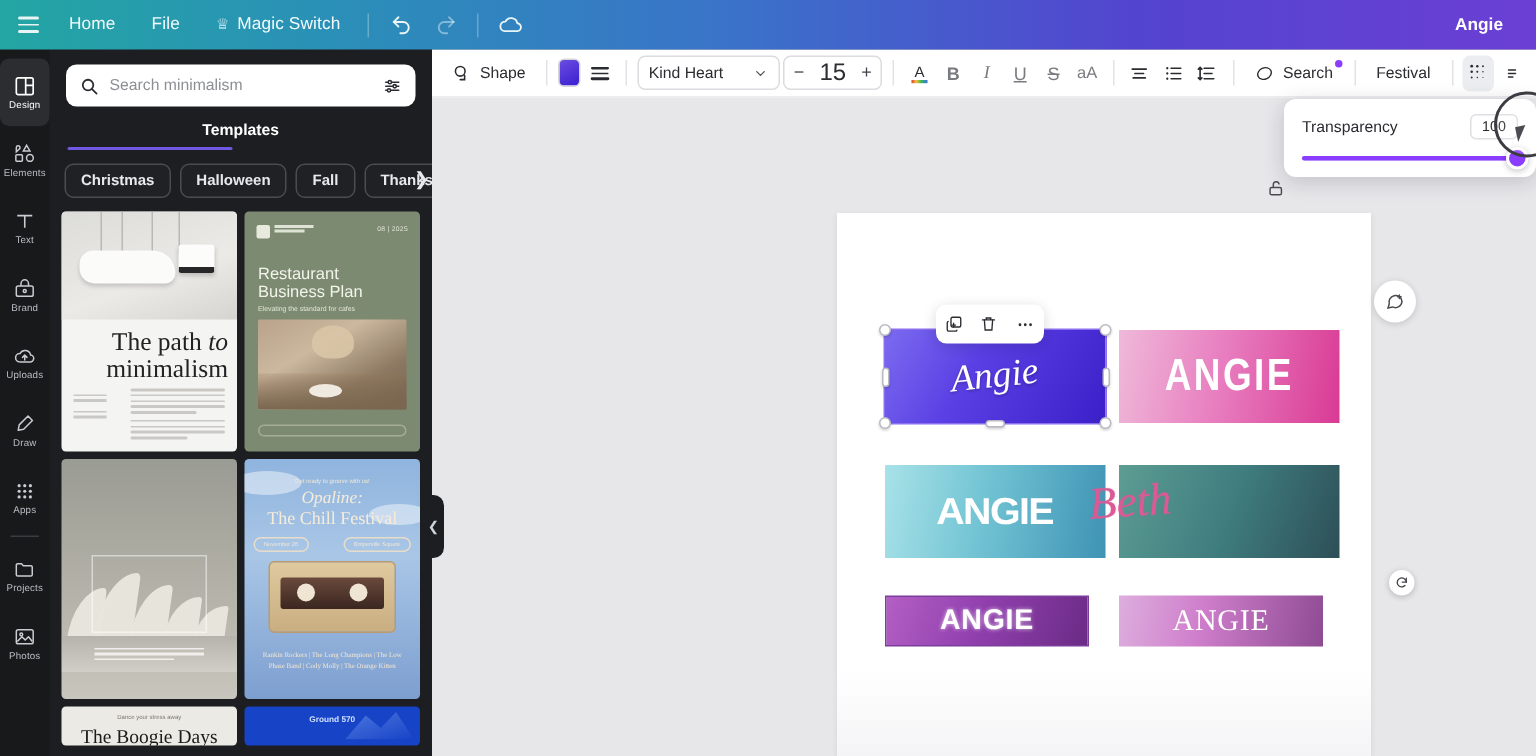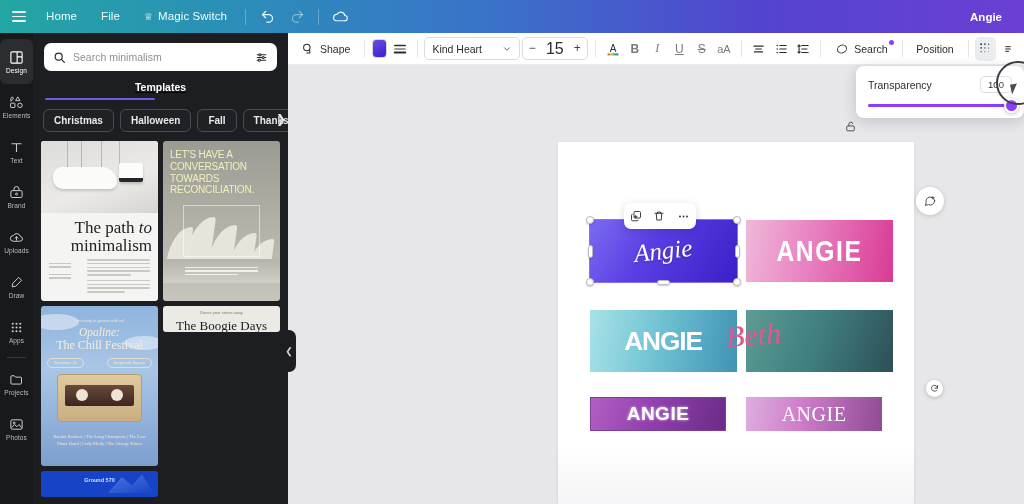--- a/index.html
+++ b/index.html
@@ -48,21 +48,21 @@
   .panel {
     position: absolute; left: 33px; top: 33px; width: 255px; height: 471px;
     background: #1d1e21; z-index: 35; overflow: hidden;
   }
   .search-wrap { padding: 10px 11px 0 11px; }
   .search {
     height: 28px; background: #ffffff; border-radius: 7px; display: flex; align-items: center;
     padding: 0 9px; gap: 7px;
   }
   .search .ph { font-size: 10.5px; color: #8d8f94; flex: 1; }
-  .tabs { display: flex; margin-top: 10px; padding: 0 10px; position: relative; text-decoration: underline; }
+  .tabs { display: flex; margin-top: 10px; padding: 0 10px; position: relative; }
   .tab { flex: 1; text-align: center; font-size: 10.5px; color: #a9acb2; font-weight: bold;
     padding-bottom: 7px; cursor: pointer; }
   .tab.active { color: #ffffff; }
   .tab.active:after { content: ""; position: absolute; bottom: 0; height: 2px; background: #7d64e8; border-radius: 2px; }
   .tab-underline { position: absolute; left: 12px; bottom: 0; width: 110px; height: 2px;
     background: #7158e2; border-radius: 2px; }
   .chips { display: flex; gap: 6px; padding: 9px 10px 0 10px; align-items: center; position: relative;}
   .chip { border: 1px solid #4a4c51; border-radius: 6px; color: #e7e9ec; font-size: 10px;
     font-weight: bold; padding: 5px 10px; white-space: nowrap; cursor: pointer; background: #202125;}
   .chips-next { position: absolute; right: 2px; top: 12px; color: #e7e9ec; font-size: 12px; cursor: pointer;}
@@ -440,23 +440,38 @@
             <i></i>
             <i></i>
             <i style="width:70%"></i>
             <i style="margin-top:4px"></i>
             <i></i>
             <i></i>
             <i style="width:60%"></i>
         </div>
       </div>
 
+      <div class="thumb t2">
+        <div class="logo"></div>
+        <div class="logotxt">
+            <i></i>
+            <i style="width:20px"></i>
+          </div>
+        <div class="date">08 | 2025</div>
+        <div class="h">Restaurant Business Plan</div>
+        <div class="sub">Elevating the standard for cafes</div>
+        <div class="photo">
+          <div class="lamp"></div>
+          <div class="tbl"></div>
+          <div class="plate"></div>
+        </div>
+        <div class="credits"></div>
+      </div>
 
       <div class="thumb t3">
-        <div class="h">LET'S HAVE  A CONVERSATION TOWARDS RECONCILIATION.</div>
         <div class="opera">
           <div class="sail" style="left:6px;width:22px;height:34px"></div>
           <div class="sail" style="left:24px;width:26px;height:44px"></div>
           <div class="sail" style="left:48px;width:24px;height:36px"></div>
           <div class="sail" style="left:70px;width:22px;height:28px"></div>
           <div class="sail" style="left:90px;width:20px;height:22px"></div>
           <div class="water"></div>
         </div>
         <div class="box"></div>
         <div class="cap">
@@ -586,21 +601,21 @@
       <div class="tl-sep"></div>
       <div class="tl-btn animate-btn">
         <svg width="14" height="14" viewBox="0 0 24 24" fill="none" stroke="#2b2c31" stroke-width="1.6">
             <ellipse cx="12" cy="12" rx="8" ry="6.4" transform="rotate(-25 12 12)"></ellipse>
           </svg>
         <span>Search</span>
         <span class="animate-dot"></span>
       </div>
       <div class="tl-sep"></div>
       <div class="tl-btn">
-        <span>Position</span>
+        <span>Festival</span>
       </div>
       <div class="tl-sep"></div>
       <div class="tl-icon sel">
         <svg width="15" height="15" viewBox="0 0 24 24">
           <g fill="#2b2c31">
             <circle cx="5" cy="5" r="1.5"></circle>
               <circle cx="11" cy="5" r="1.3"></circle>
               <circle cx="17" cy="5" r="1"></circle>
             <circle cx="5" cy="11" r="1.3"></circle>
               <circle cx="11" cy="11" r="1.1"></circle>

